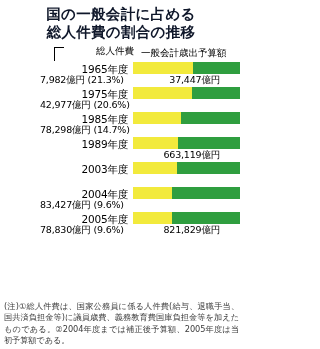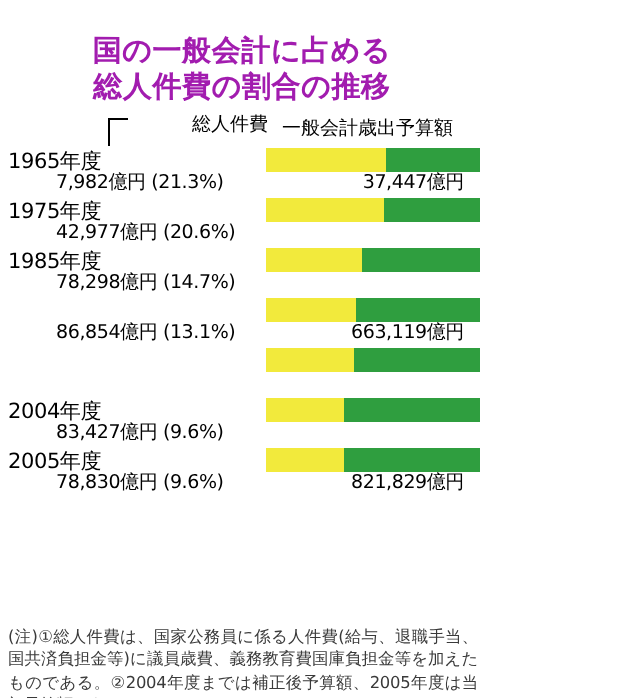--- a/index.html
+++ b/index.html
@@ -81,20 +81,21 @@
   }
   .row {
     position: relative;
     height: 25px;
   }
   .row-year {
     position: absolute;
     left: 4px;
     top: 1px;
     width: 124px;
+    text-align: right;
     font-size: 10.5px;
     line-height: 12px;
     letter-spacing: -0.2px;
     white-space: nowrap;
   }
   .bar-track {
     position: absolute;
     left: 133px;
     top: 0px;
     width: 107px;
@@ -115,30 +116,30 @@
   }
   .row-values {
     position: absolute;
     left: 28px;
     top: 12px;
     width: 212px;
     height: 13px;
   }
   .val-left {
     position: absolute;
-    left: 0px;
+    left: 12px;
     top: 0px;
     font-size: 9.5px;
     line-height: 12px;
     letter-spacing: -0.2px;
     white-space: nowrap;
   }
   .val-right {
     position: absolute;
-    right: 8px;
+    right: 20px;
     top: 0px;
     font-size: 9.5px;
     line-height: 12px;
     letter-spacing: -0.2px;
     white-space: nowrap;
   }
 
   
   .footnote {
     position: absolute;
@@ -150,21 +151,21 @@
     text-align: justify;
     color: #3a3a3a;
     letter-spacing: -0.1px;
   }
 </style>
 </head>
 <body style="background: rgb(255, 255, 255);">
 
 <div id="chart-root">
 
-  <div class="title-block" style="color: #a21caf; margin-top: 12px;">
+  <div class="title-block" style="color: #0f172a;">
     <span class="title-line">国の一般会計に占める</span>
     <span class="title-line">総人件費の割合の推移</span>
   </div>
 
   <div class="legend">
     <div class="legend-vline"></div>
     <div class="legend-hline"></div>
     <div class="legend-left-label">総人件費</div>
     <div class="legend-right-label">一般会計歳出予算額</div>
   </div>
@@ -195,30 +196,31 @@
         <div class="row-year">1985年度</div>
         <div class="bar-track">
           <div class="bar-yellow" style="width: 44.99%; background: rgb(242, 234, 60);"></div>
           <div class="bar-green" style="background: rgb(47, 158, 63);"></div>
         </div>
         <div class="row-values">
           <div class="val-left">78,298億円 (14.7%)</div>
         </div>
       </div>
       <div class="row">
+        <div class="row-year">1989年度</div>
         <div class="bar-track">
           <div class="bar-yellow" style="width: 42.27%; background: rgb(242, 234, 60);"></div>
           <div class="bar-green" style="background: rgb(47, 158, 63);"></div>
         </div>
         <div class="row-values">
-          <div class="val-left">86,854億円 (13.1%)</div>
           <div class="val-right">663,119億円</div>
         </div>
       </div>
       <div class="row">
+        <div class="row-year">2003年度</div>
         <div class="bar-track">
           <div class="bar-yellow" style="width: 40.91%; background: rgb(242, 234, 60);"></div>
           <div class="bar-green" style="background: rgb(47, 158, 63);"></div>
         </div>
       </div>
       <div class="row">
         <div class="row-year">2004年度</div>
         <div class="bar-track">
           <div class="bar-yellow" style="width: 36.32%; background: rgb(242, 234, 60);"></div>
           <div class="bar-green" style="background: rgb(47, 158, 63);"></div>

